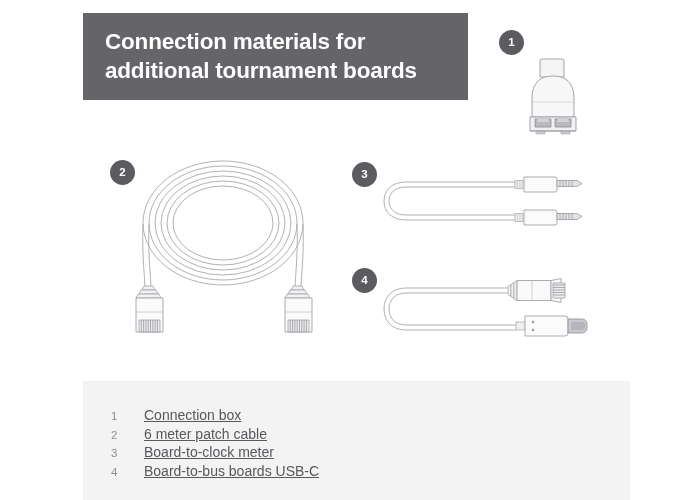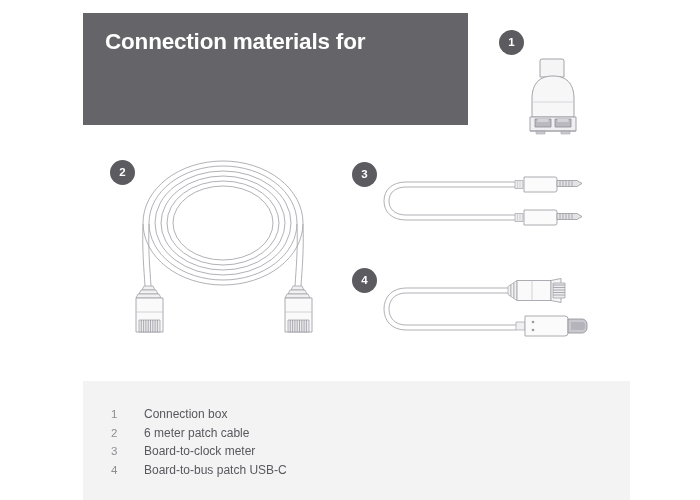--- a/index.html
+++ b/index.html
@@ -22,21 +22,21 @@
     height: 500px;
     background: #ffffff;
   }
 
   
   #title-banner {
     position: absolute;
     left: 83px;
     top: 13px;
     width: 385px;
-    height: 112px;
+    height: 87px;
     background: #646469;
     box-sizing: border-box;
     padding: 14px 0 0 22px;
   }
   #title-banner .title-line {
     color: #ffffff;
     font-size: 22.5px;
     font-weight: bold;
     line-height: 29px;
     letter-spacing: -0.2px;
@@ -92,33 +92,35 @@
     height: 18.5px;
   }
   .legend-num {
     width: 33px;
     color: #8d8d93;
     font-size: 11.5px;
     flex: 0 0 33px;
   }
   .legend-label {
     color: #58585d;
-    font-size: 12px;
+    font-size: 14px;
+    text-decoration: underline;
   }
 
   
   svg { display: block; overflow: visible; }
 </style>
 </head>
 <body>
 
 <div id="page">
 
   <div id="title-banner">
     <div class="title-line">Connection materials for</div>
+    <div class="title-line">additional tournament boards</div>
   </div>
 
   <div class="badge" id="badge-1">1</div>
   <div class="badge" id="badge-2">2</div>
   <div class="badge" id="badge-3">3</div>
   <div class="badge" id="badge-4">4</div>
 
   <div class="art" id="art-1">
     <svg width="90" height="90" viewBox="0 0 90 90">
 
@@ -297,18 +299,18 @@
       <div class="legend-row">
         <span class="legend-num">2</span>
         <span class="legend-label">6 meter patch cable</span>
       </div>
       <div class="legend-row">
         <span class="legend-num">3</span>
         <span class="legend-label">Board-to-clock meter</span>
       </div>
       <div class="legend-row">
         <span class="legend-num">4</span>
-        <span class="legend-label">Board-to-bus patch USB-C</span>
+        <span class="legend-label">Board-to-bus boards USB-C</span>
       </div>
     </div>
   </div>
 
 </div>
 
 </body></html>

